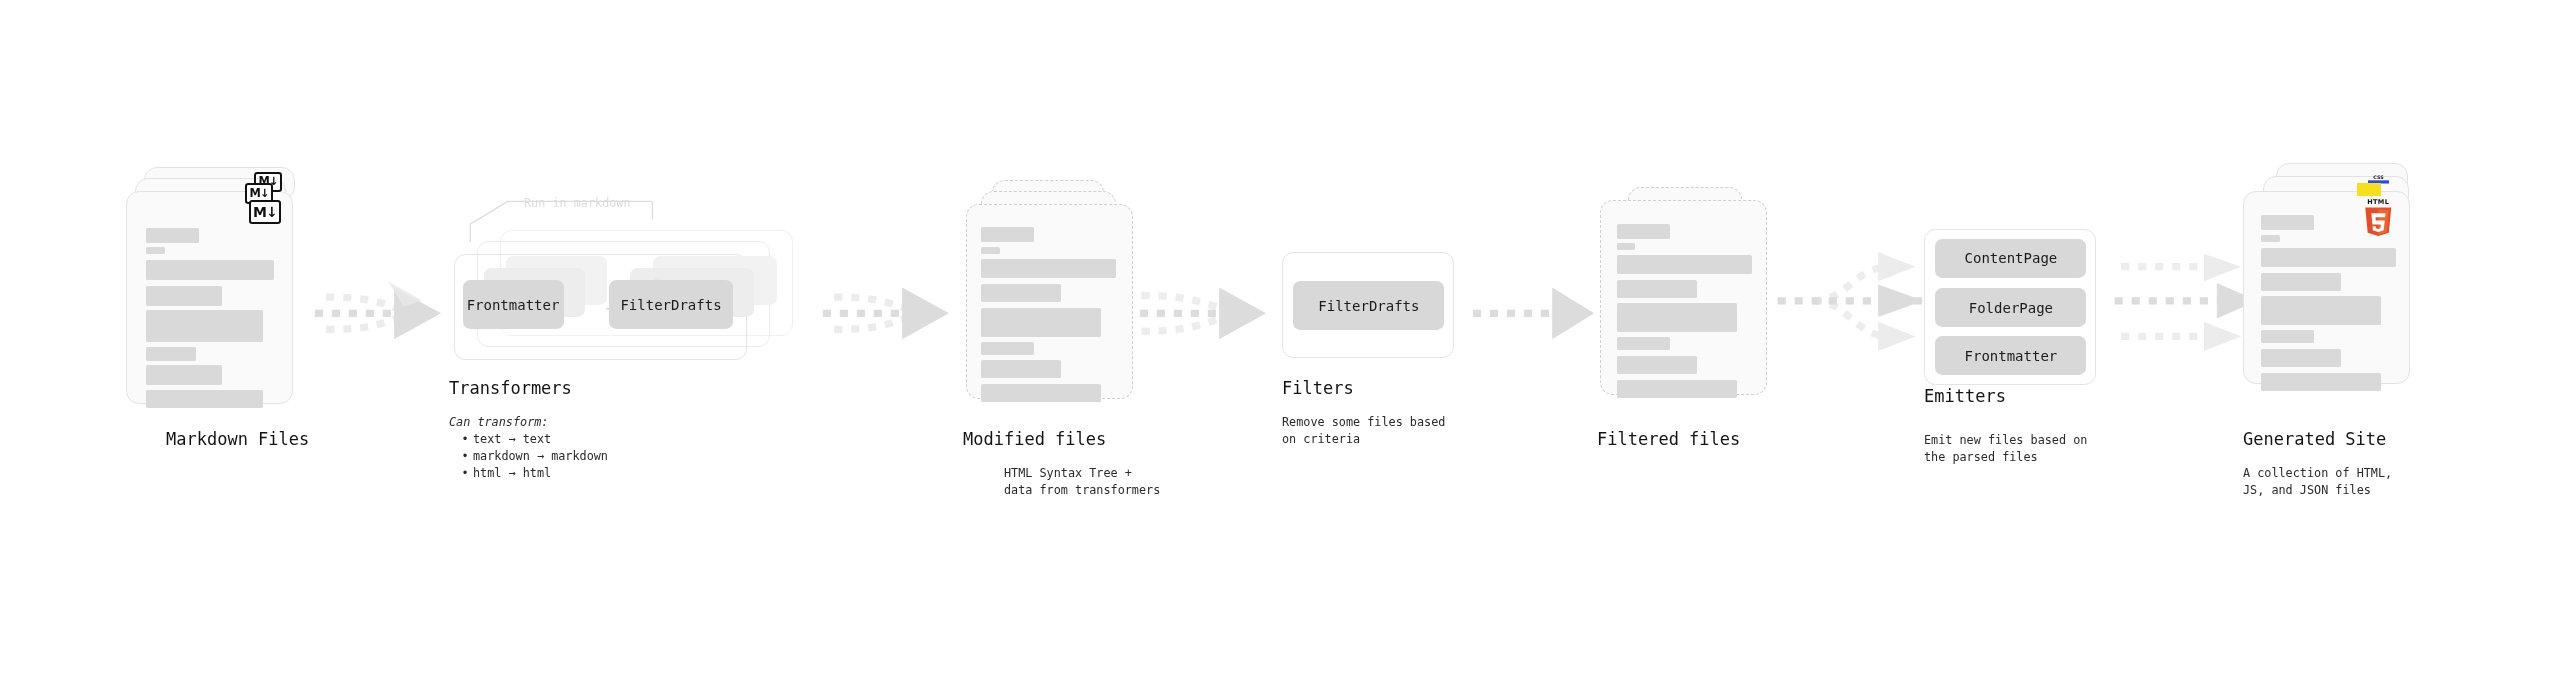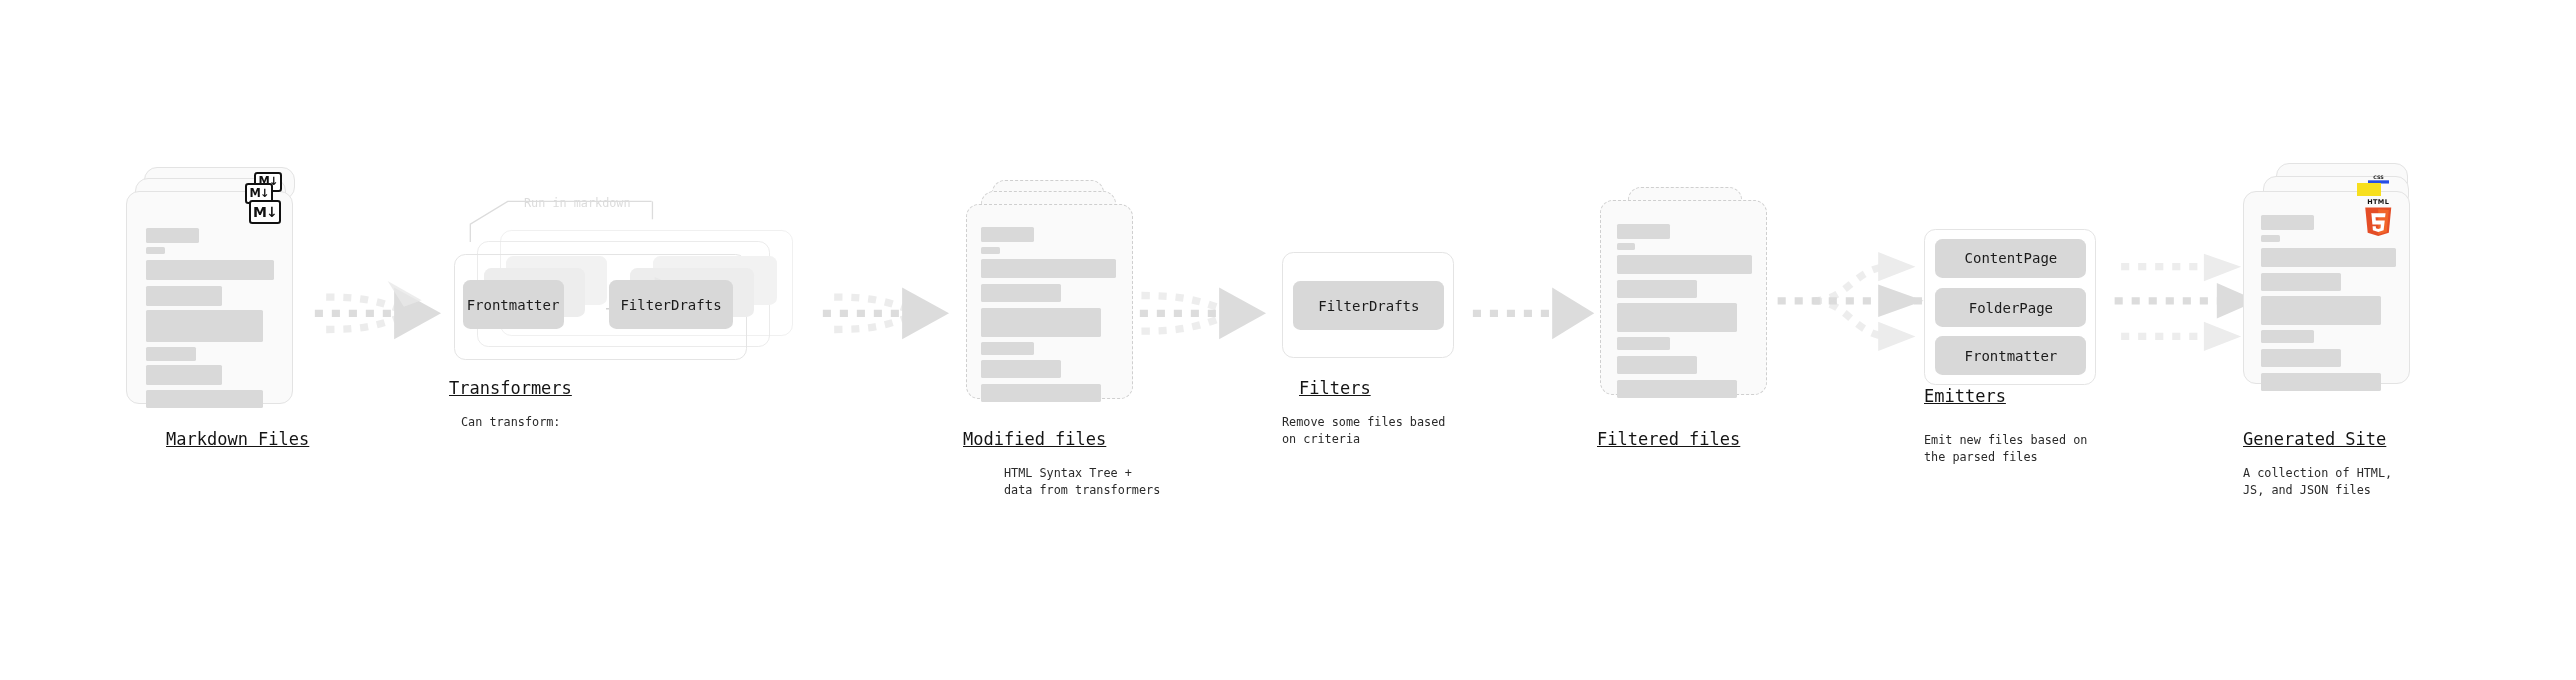--- a/index.html
+++ b/index.html
@@ -70,21 +70,20 @@
   .chip.ghost2{background:#f2f2f2;}
 
   
   .caption-title{
     position:absolute;
     font-size:17px;
     line-height:1.2;
     color:#141414;
     white-space:nowrap;
     letter-spacing:0px;
-    text-decoration:underline;
   }
   .caption-sub{
     position:absolute;
     font-size:11.8px;
     line-height:1.45;
     color:#2a2a2a;
     white-space:pre;
   }
   .caption-list{
     position:absolute;
@@ -174,21 +173,28 @@
         <path d="M0,45 L54,45"></path>
           <polygon points="52,39 66,45 52,51" fill="#d4d4d4" stroke="none"></polygon>
       </g>
     </svg>
 
     <div class="chip" style="left:19.5px;top:89px;width:101px;height:49px;">Frontmatter</div>
     <div class="chip" style="left:166px;top:89px;width:124px;height:49px;">FilterDrafts</div>
   </div>
 
   <div class="caption-title" style="left:449px;top:378px;">Transformers</div>
-  <div class="caption-sub" style="left:461px;top:414px;">Can transform:</div>
+  <div class="caption-sub" style="left:449px;top:414px;font-style:italic;">Can transform:</div>
+  <div class="caption-list" style="left:460px;top:431px;">
+    <ul>
+      <li>text → text</li>
+      <li>markdown → markdown</li>
+      <li>html → html</li>
+    </ul>
+  </div>
 
   <svg class="node" style="left:821px;top:268px;" width="138" height="89" viewBox="0 0 170 110">
     <g fill="none" stroke="#dcdcdc" stroke-width="9" stroke-linecap="butt" stroke-dasharray="10 11">
       <path d="M2,56 L110,56"></path>
       <path d="M16,36 C60,36 78,40 110,52" opacity="0.55"></path>
       <path d="M16,76 C60,76 78,72 110,60" opacity="0.55"></path>
     </g>
     <polygon points="100,24 158,56 100,88" fill="#dcdcdc"></polygon>
   </svg>
 
@@ -220,21 +226,21 @@
       <path d="M4,78 C56,78 74,72 108,60" opacity="0.5"></path>
     </g>
     <polygon points="100,24 158,56 100,88" fill="#dcdcdc"></polygon>
   </svg>
 
   <div class="node" style="left:1282px;top:252px;">
     <div class="groupbox" style="left:0px;top:0px;width:172px;height:106px;"></div>
     <div class="chip" style="left:11.4px;top:29px;width:151px;height:49px;">FilterDrafts</div>
   </div>
 
-  <div class="caption-title" style="left:1282px;top:378px;margin-left:17px;">Filters</div>
+  <div class="caption-title" style="left:1282px;top:378px;">Filters</div>
   <div class="caption-sub" style="left:1282px;top:414px;">Remove some files based
 on criteria</div>
 
   <svg class="node" style="left:1471px;top:268px;" width="130" height="89" viewBox="0 0 160 110">
     <g fill="none" stroke="#dcdcdc" stroke-width="9" stroke-linecap="butt" stroke-dasharray="10 11">
       <path d="M2,56 L108,56"></path>
     </g>
     <polygon points="100,24 152,56 100,88" fill="#dcdcdc"></polygon>
   </svg>
 

